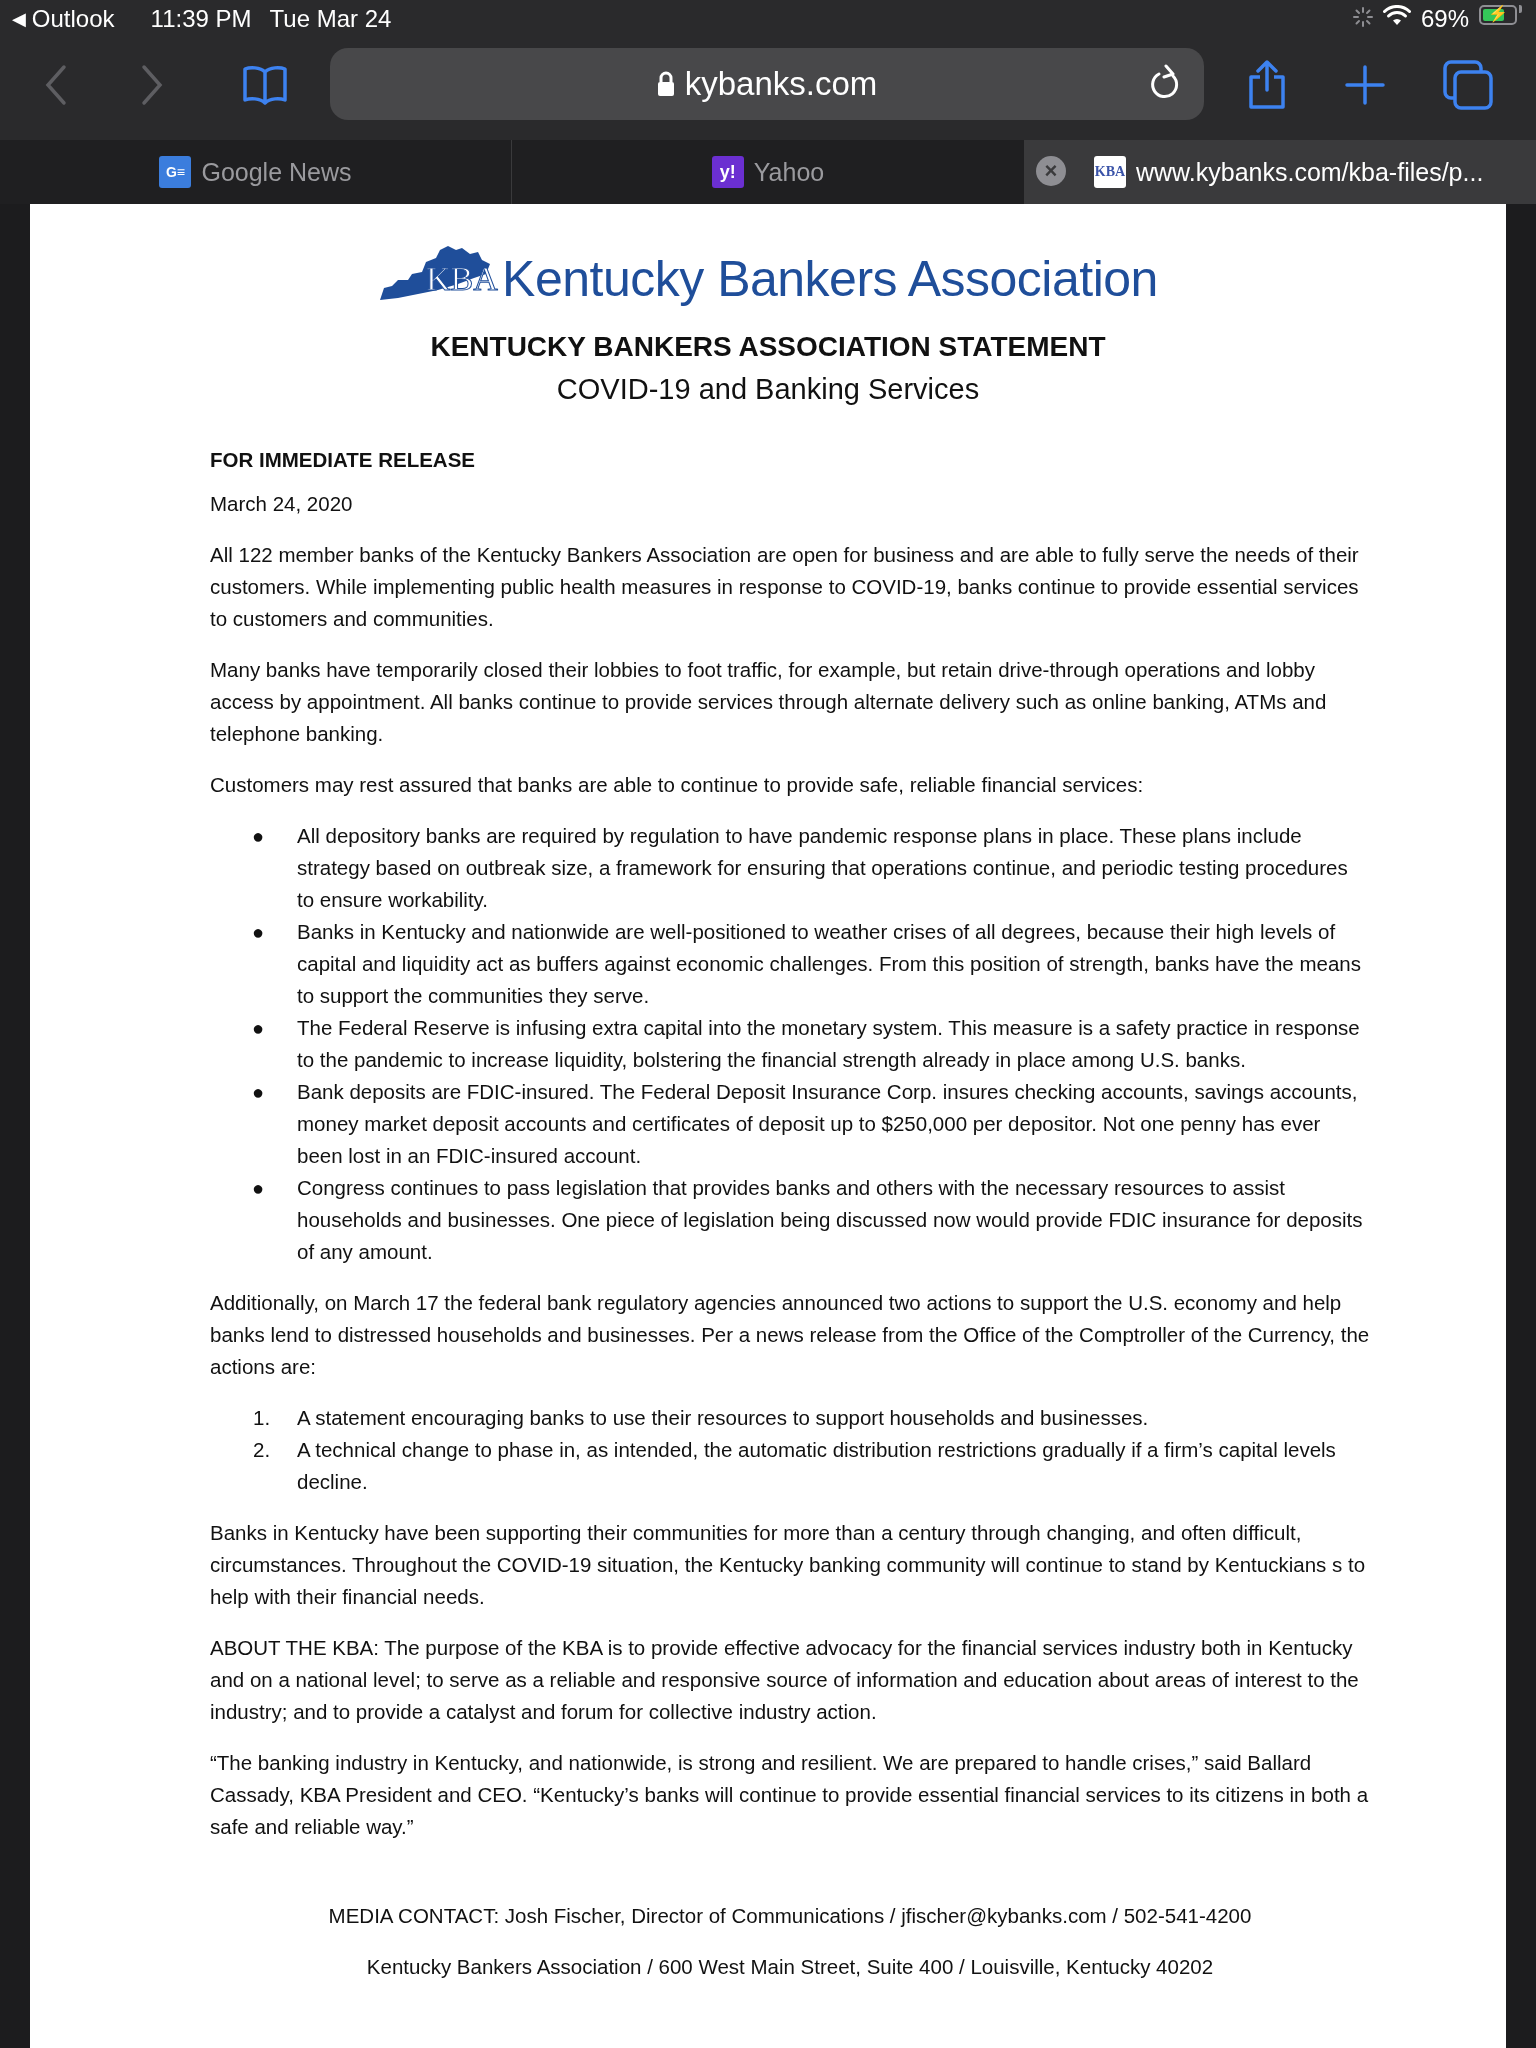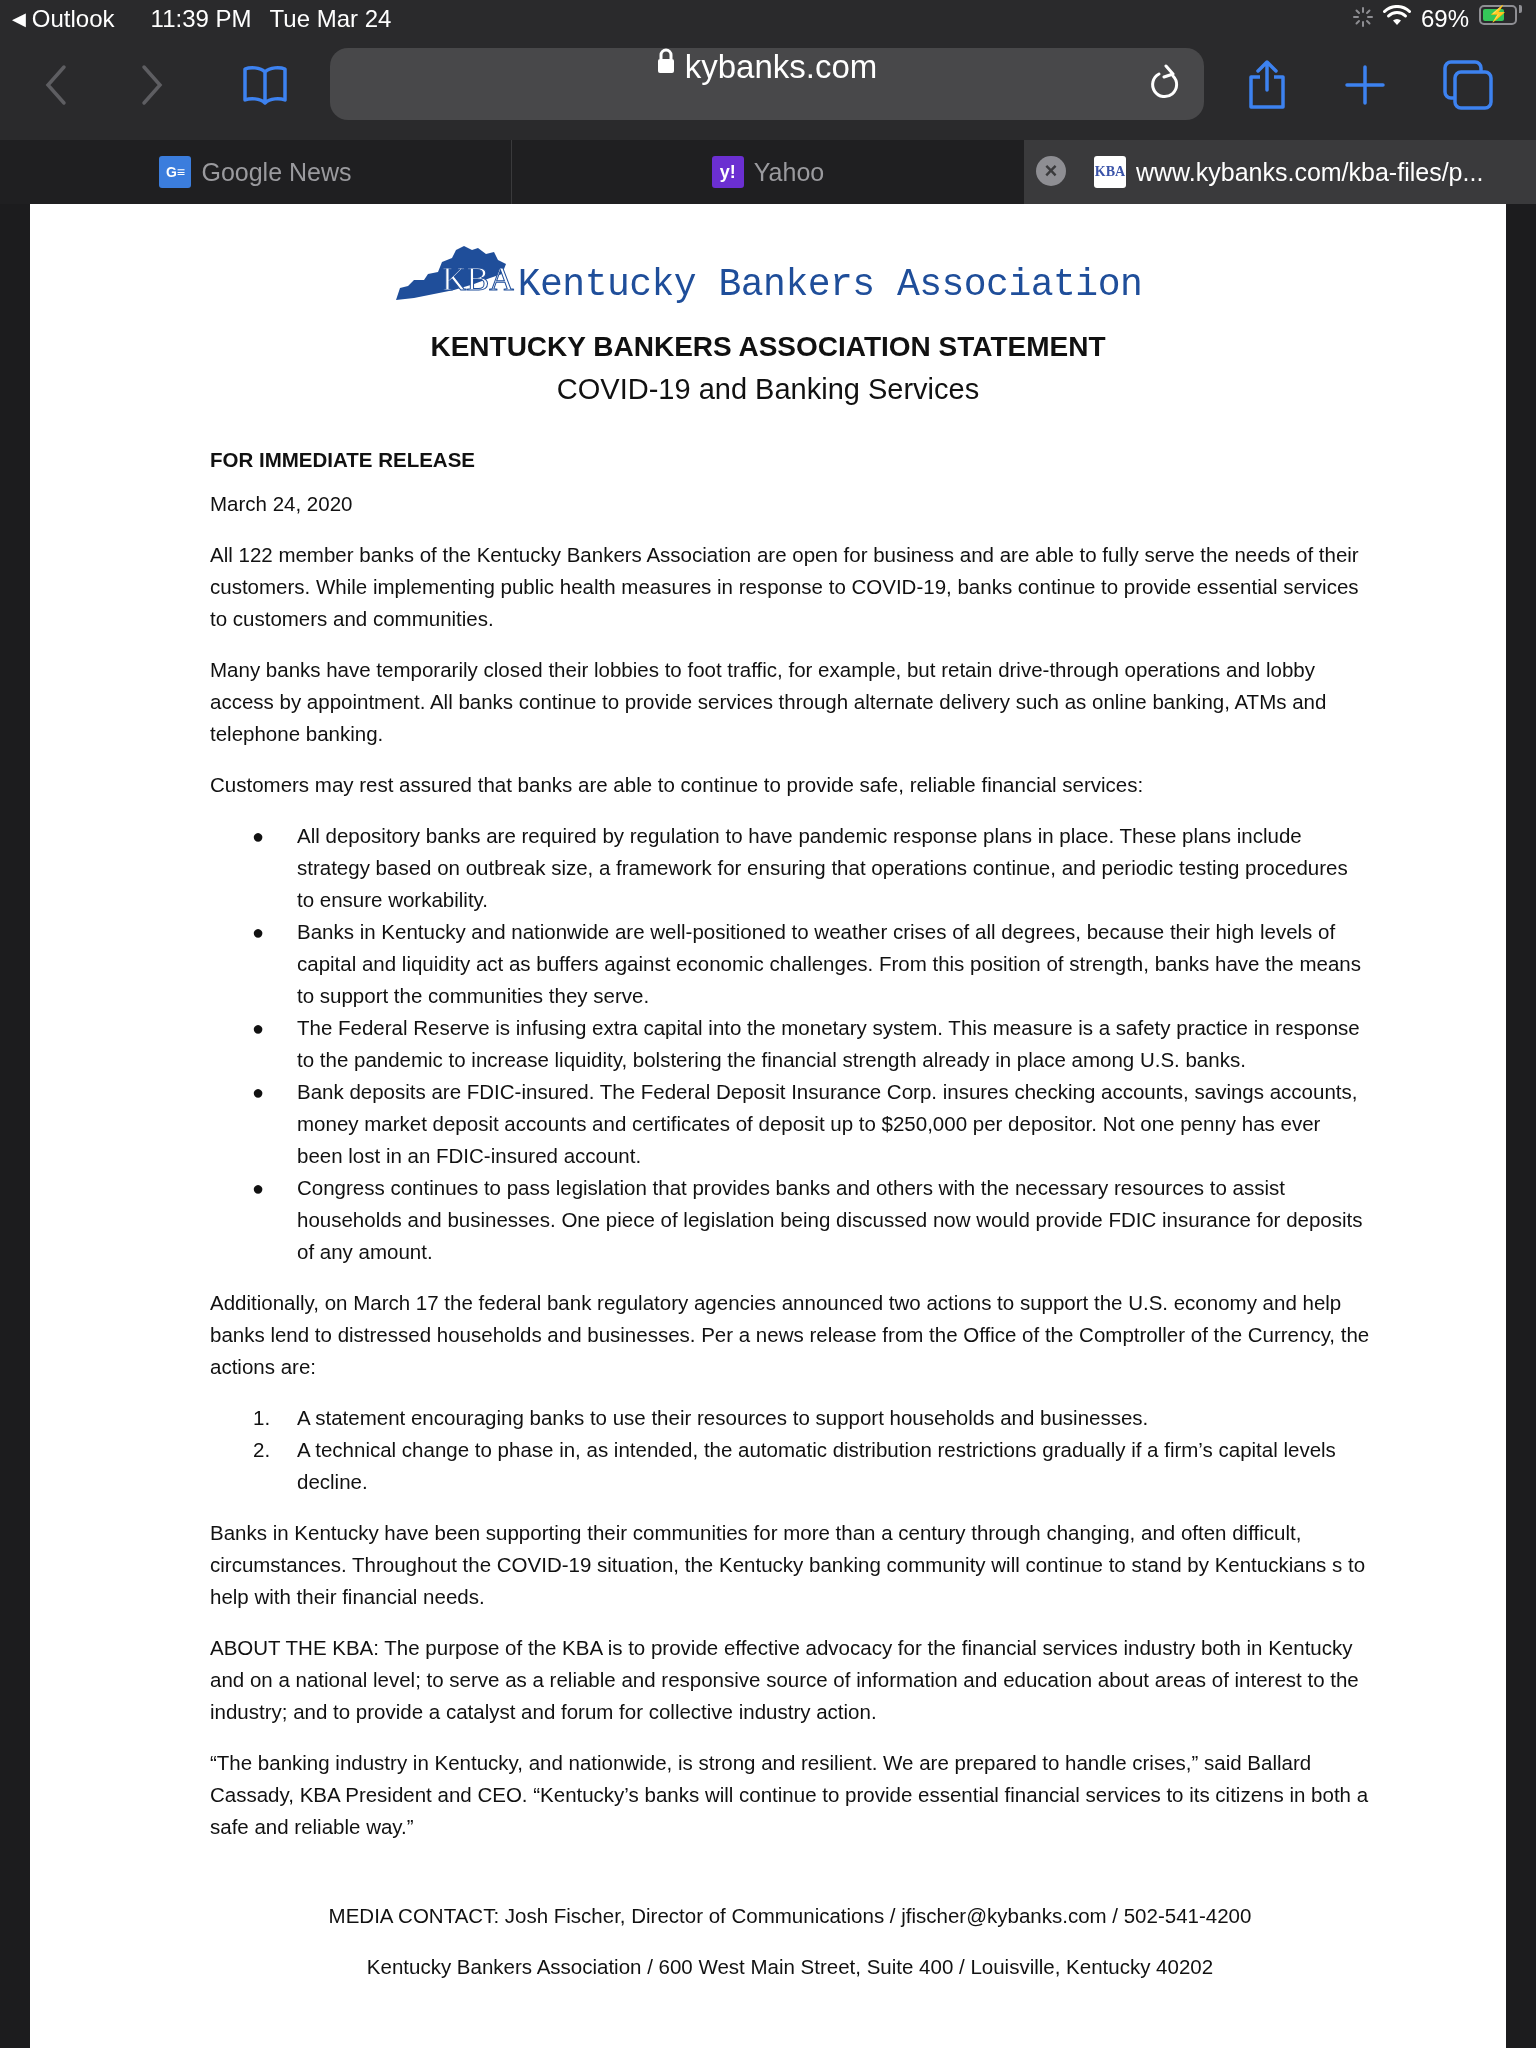--- a/index.html
+++ b/index.html
@@ -32,21 +32,21 @@
     position: absolute; left: 0; top: 40px; width: 1536px; height: 100px;
     background: #2a2a2c;
   }
   .tb-btn { position: absolute; top: 20px; width: 50px; height: 50px; display: flex; align-items: center; justify-content: center; }
   .urlbar {
     position: absolute; left: 330px; top: 8px; width: 874px; height: 72px;
     background: #48484a; border-radius: 18px;
   }
   .urlbar .center {
     position: absolute; left: 0; right: 0; top: 0; bottom: 0;
-    display: flex; align-items: flex-start; justify-content: center;
+    display: flex; align-items: center; justify-content: center;
     color: #ffffff; font-size: 33px;
   }
   .urlbar .lock { margin-right: 10px; display: inline-flex; }
   .urlbar .reload { position: absolute; right: 14px; top: 11px; width: 50px; height: 50px; display: flex; align-items: center; justify-content: center; }
 
   
   .tabs {
     position: absolute; left: 0; top: 140px; width: 1536px; height: 64px;
     background: #1f1f21; display: flex;
   }
@@ -65,21 +65,21 @@
   
   .page-wrap { position: absolute; left: 0; top: 204px; width: 1536px; height: 1844px; background: #1c1c1e; }
   .page {
     position: absolute; left: 30px; top: 0; width: 1476px; height: 1844px; background: #ffffff;
     color: #111111; font-family: "Liberation Sans", sans-serif;
   }
   .logo-row {
     position: absolute; left: 0; right: 0; top: 40px; display: flex; align-items: flex-end; justify-content: center;
   }
   .logo-text {
-    font-family: Liberation Mono, monospace; color: #1f4e9a; font-size: 38px; letter-spacing: -0.5px; line-height: 1;
+    font-family: Liberation Sans, sans-serif; color: #1f4e9a; font-size: 50px; letter-spacing: -0.5px; line-height: 1;
   }
   .logo-mark { display: flex; align-items: flex-end; margin-right: 2px; }
   .doc {
     position: absolute; left: 180px; width: 1160px; font-size: 20.5px; line-height: 32px;
   }
   .title-block { position: absolute; left: 0; right: 0; top: 123px; text-align: center; }
   .title-block .t1 { font-weight: bold; font-size: 28px; line-height: 40px; }
   .title-block .t2 { font-size: 29px; line-height: 44px; }
   .doc p { margin: 12px 0 19px 0; }
   .release { font-weight: bold; }

